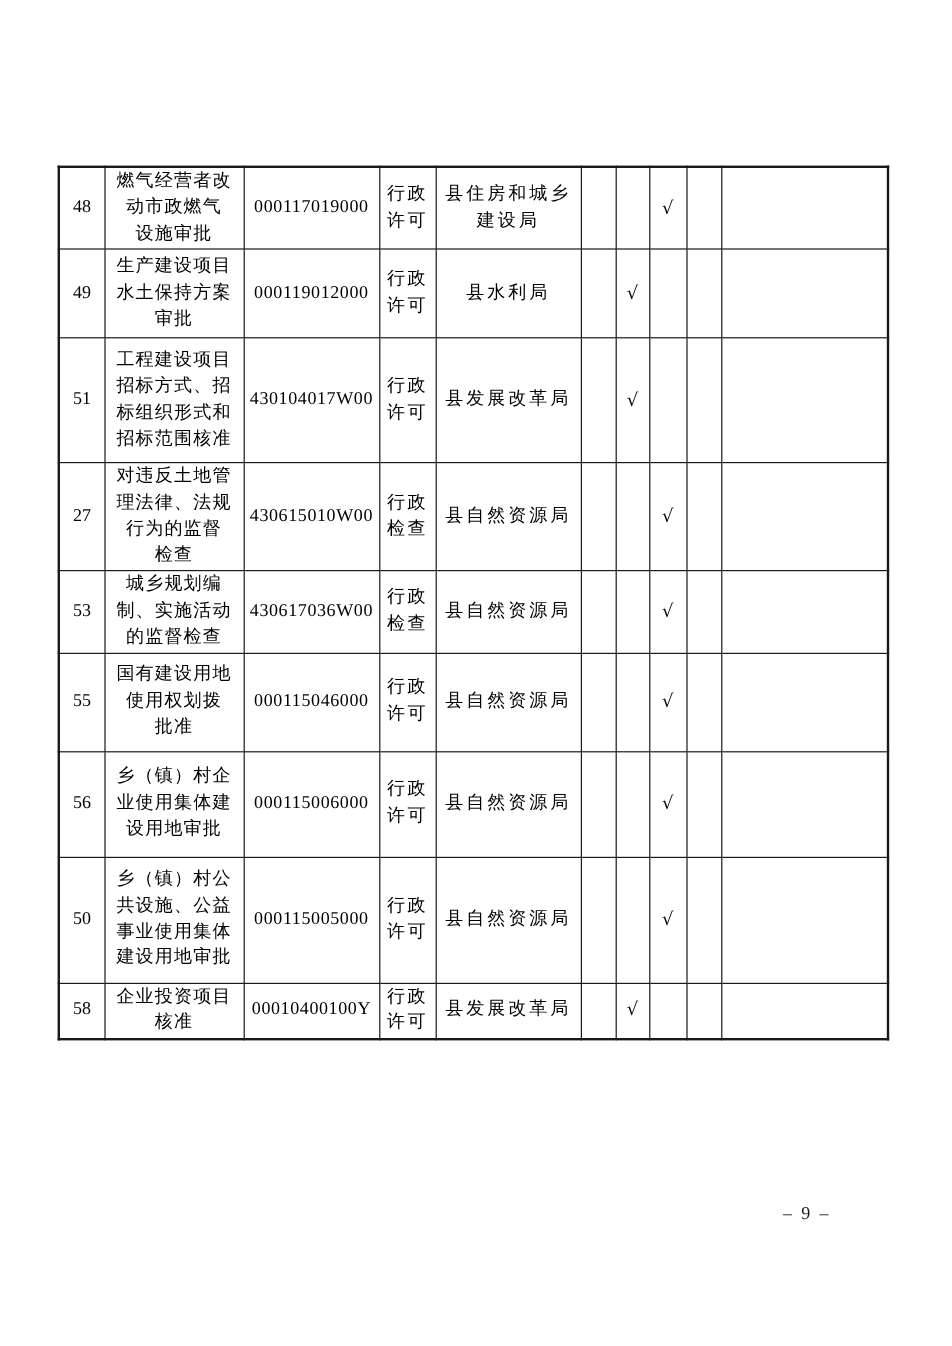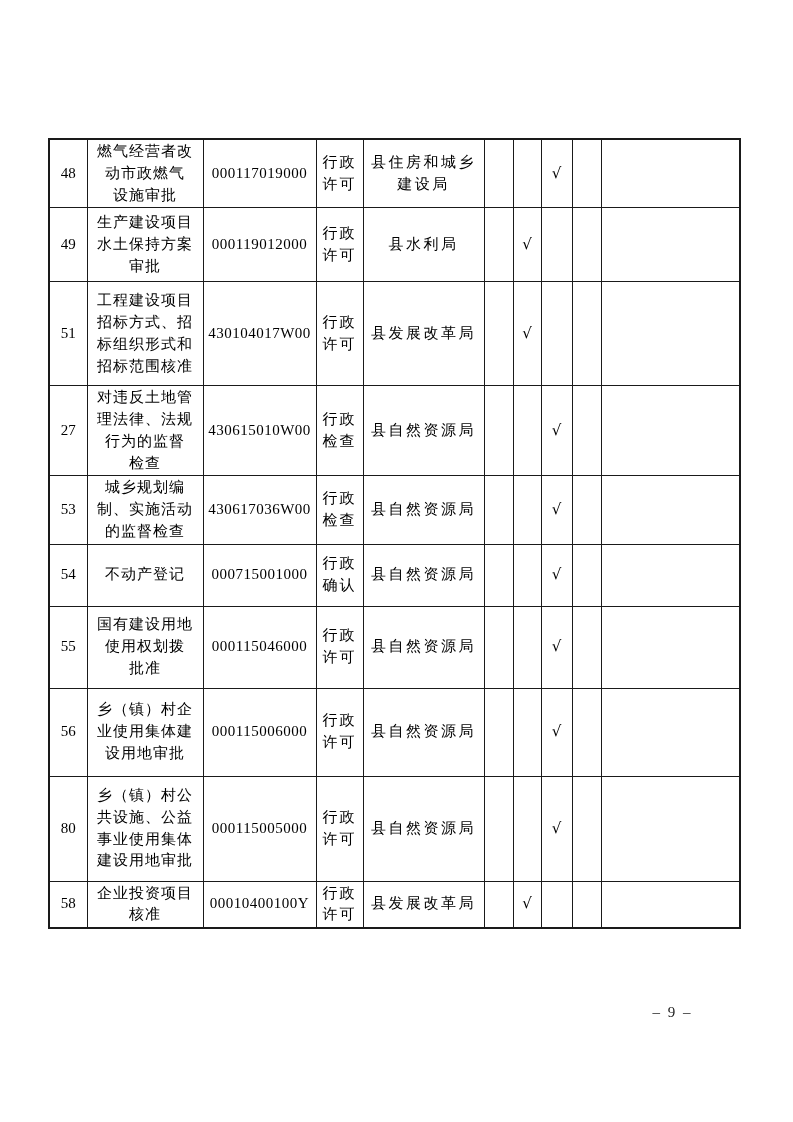--- a/index.html
+++ b/index.html
@@ -142,33 +142,20 @@
         <td class="c-code">430617036W00</td>
         <td class="c-type pre">行政
 检查</td>
         <td class="c-dept pre">县自然资源局</td>
         <td class="c-chk"></td>
         <td class="c-chk"></td>
         <td class="c-chk">√</td>
         <td class="c-chk"></td>
         <td class="c-remark"></td>
       </tr>
-      <tr style="height:62px">
-        <td class="c-no">54</td>
-        <td class="c-name pre">不动产登记</td>
-        <td class="c-code">000715001000</td>
-        <td class="c-type pre">行政
-确认</td>
-        <td class="c-dept pre">县自然资源局</td>
-        <td class="c-chk"></td>
-        <td class="c-chk"></td>
-        <td class="c-chk">√</td>
-        <td class="c-chk"></td>
-        <td class="c-remark"></td>
-      </tr>
       <tr style="height:82px">
         <td class="c-no">55</td>
         <td class="c-name pre">国有建设用地
 使用权划拨
 批准</td>
         <td class="c-code">000115046000</td>
         <td class="c-type pre">行政
 许可</td>
         <td class="c-dept pre">县自然资源局</td>
         <td class="c-chk"></td>
@@ -186,21 +173,21 @@
         <td class="c-type pre">行政
 许可</td>
         <td class="c-dept pre">县自然资源局</td>
         <td class="c-chk"></td>
         <td class="c-chk"></td>
         <td class="c-chk">√</td>
         <td class="c-chk"></td>
         <td class="c-remark"></td>
       </tr>
       <tr style="height:105px">
-        <td class="c-no">80</td>
+        <td class="c-no">50</td>
         <td class="c-name pre">乡（镇）村公
 共设施、公益
 事业使用集体
 建设用地审批</td>
         <td class="c-code">000115005000</td>
         <td class="c-type pre">行政
 许可</td>
         <td class="c-dept pre">县自然资源局</td>
         <td class="c-chk"></td>
         <td class="c-chk"></td>

